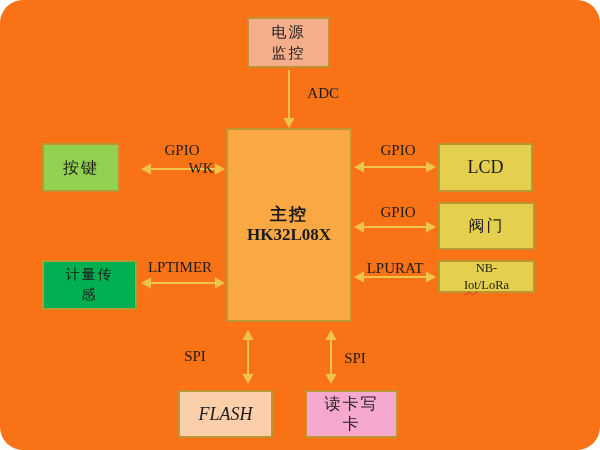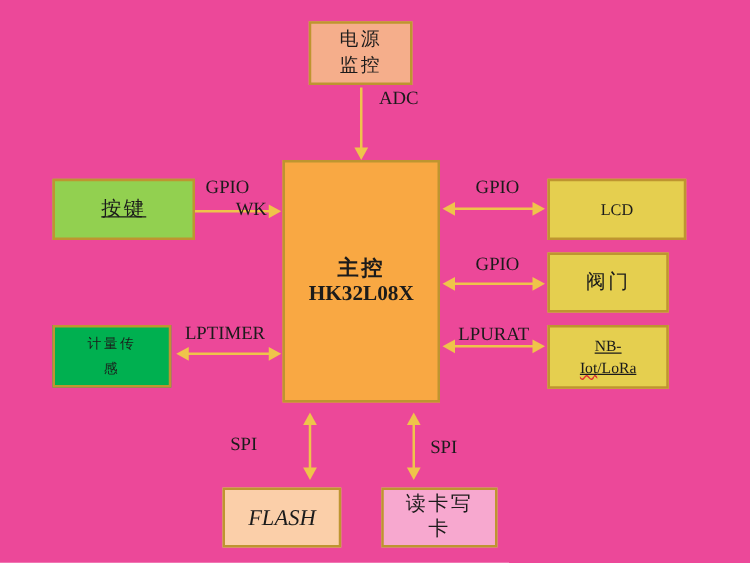--- a/index.html
+++ b/index.html
@@ -9,44 +9,45 @@
   }
   html,body{margin:0;padding:0;}
   body{
     background:#fff;
     font-family:"Liberation Serif","DejaVu Serif",serif;
     color:var(--text-color);
   }
   .canvas{
     position:relative;
     width:600px;height:450px;
-    background:#ec4899;
+    background:#f97316;
     overflow:hidden;
+    border-radius:23px;
   }
   .node{
     position:absolute;
     box-sizing:border-box;
     border:2px solid var(--border-color);
     display:flex;
     flex-direction:column;
     align-items:center;
     justify-content:center;
     text-align:center;
     line-height:1.35;
   }
   .node .ln{display:block;}
   .cjk{letter-spacing:2px;}
   
   .n-power{left:247px;top:17px;width:83px;height:51px;font-size:15px;}
   .n-mcu{left:226px;top:128px;width:126px;height:194px;font-size:17px;font-weight:700;line-height:20px;}
-  .n-keys{left:42px;top:143px;width:114px;height:49px;font-size:16px;text-decoration:underline;}
-  .n-meter{left:42px;top:260px;width:95px;height:50px;font-size:11px;line-height:20px;}
-  .n-lcd{left:438px;top:143px;width:111px;height:49px;font-size:13px;}
+  .n-keys{left:42px;top:143px;width:78px;height:49px;font-size:16px;}
+  .n-meter{left:42px;top:260px;width:95px;height:50px;font-size:14px;line-height:20px;}
+  .n-lcd{left:438px;top:143px;width:95px;height:49px;font-size:18px;}
   .n-valve{left:438px;top:202px;width:97px;height:48px;font-size:16px;text-align:right;}
-  .n-nb{left:438px;top:260px;width:97px;height:51px;font-size:12.5px;line-height:17px;text-decoration:underline;}
+  .n-nb{left:438px;top:260px;width:97px;height:33px;font-size:12.5px;line-height:17px;}
   .n-flash{left:178px;top:390px;width:95px;height:48px;font-size:18px;}
   .n-card{left:305px;top:390px;width:93px;height:48px;font-size:16px;line-height:20px;}
   .misspelled{
     text-decoration:underline wavy #E03030;
     text-decoration-thickness:1px;
     text-underline-offset:2px;
   }
   
   .arrows{
     position:absolute;left:0;top:0;width:600px;height:450px;
@@ -55,21 +56,21 @@
   .arrows .shaft{stroke:var(--arrow-color);stroke-width:2;}
   .arrows .head{fill:var(--arrow-color);stroke:none;}
   
   .buslabel{
     position:absolute;
     font-size:15px;
     text-align:center;
     white-space:nowrap;
     color:var(--text-color);
   }
-  .l-adc{left:299px;top:71px;width:40px;text-align:center;}
+  .l-adc{left:299px;top:85px;width:40px;text-align:right;}
   .l-gpio-wk1{left:152px;top:142px;width:60px;}
   .l-gpio-wk2{left:157px;top:160px;width:40px;margin-left:24px;}
   .l-lptimer{left:139px;top:259px;width:82px;}
   .l-gpio-lcd{left:368px;top:142px;width:60px;}
   .l-gpio-valve{left:368px;top:204px;width:60px;}
   .l-lpurat{left:358px;top:260px;width:74px;}
   .l-spi-flash{left:178px;top:348px;width:34px;}
   .l-spi-card{left:338px;top:350px;width:34px;}
 </style>
 </head>

